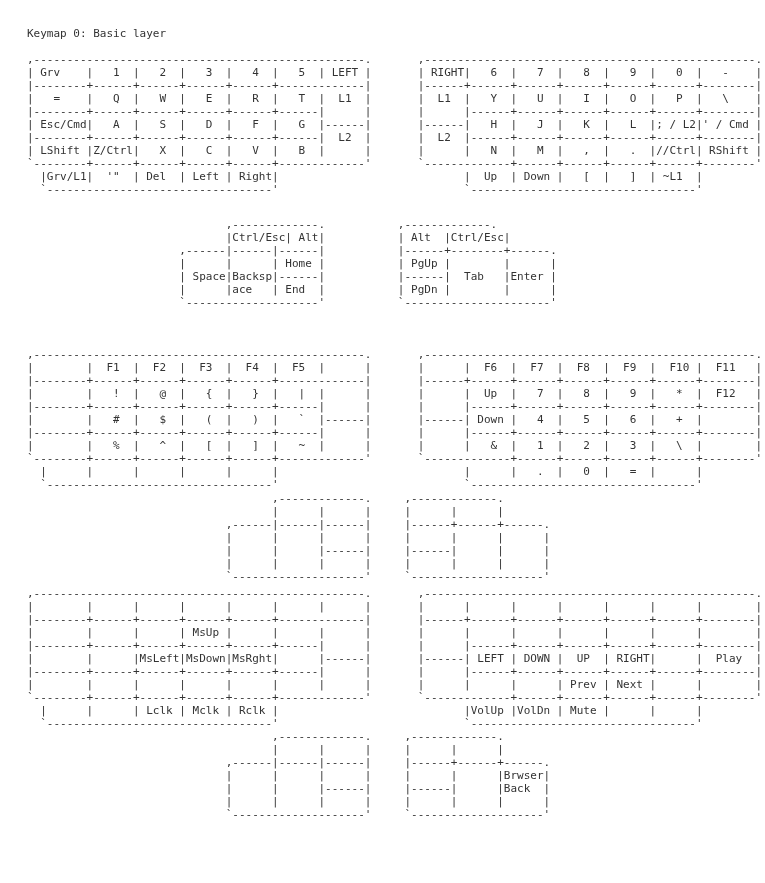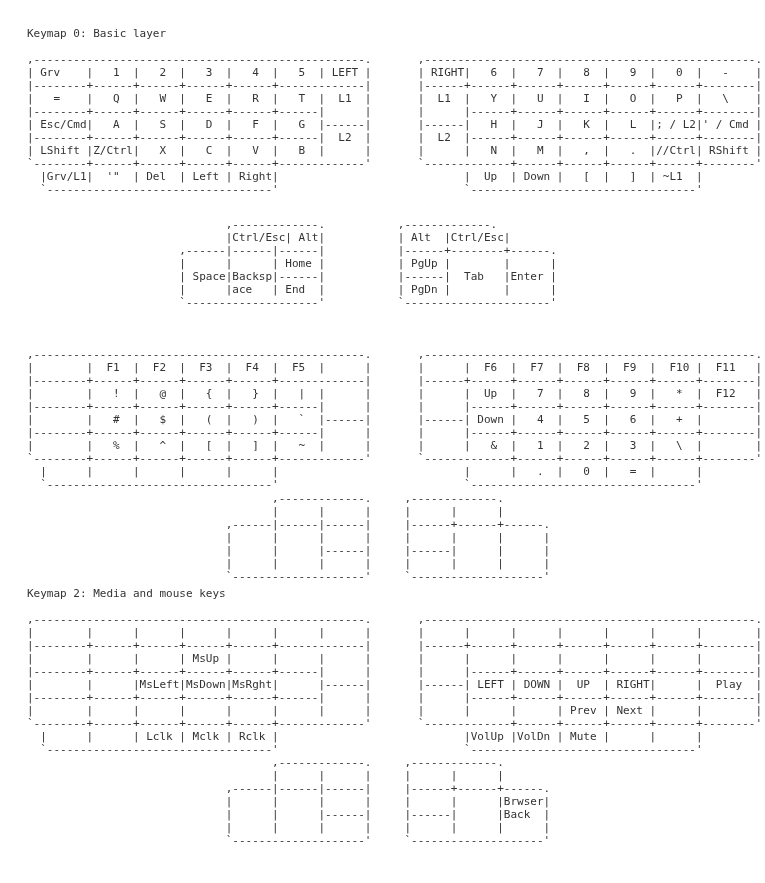--- a/index.html
+++ b/index.html
@@ -72,21 +72,20 @@
     <pre class="art thumb-art">                                     ,-------------.     ,-------------.
                                      |      |      |     |      |      |
                               ,------|------|------|     |------+------+------.
                               |      |      |      |     |      |      |      |
                               |      |      |------|     |------|      |      |
                               |      |      |      |     |      |      |      |
                               `--------------------'     `--------------------'</pre>
   </section>
 
   <section class="keymap-section s2">
-    <div class="km-title">Keymap 2: Media and mouse keys</div>
     <pre class="art main-art">,--------------------------------------------------.       ,--------------------------------------------------.
 |        |      |      |      |      |      |      |       |      |      |      |      |      |      |        |
 |--------+------+------+------+------+-------------|       |------+------+------+------+------+------+--------|
 |        |      |      | MsUp |      |      |      |       |      |      |      |      |      |      |        |
 |--------+------+------+------+------+------|      |       |      |------+------+------+------+------+--------|
 |        |      |MsLeft|MsDown|MsRght|      |------|       |------| LEFT | DOWN |  UP  | RIGHT|      |  Play  |
 |--------+------+------+------+------+------|      |       |      |------+------+------+------+------+--------|
 |        |      |      |      |      |      |      |       |      |      |      | Prev | Next |      |        |
 `--------+------+------+------+------+-------------'       `-------------+------+------+------+------+--------'
   |      |      | Lclk | Mclk | Rclk |                            |VolUp |VolDn | Mute |      |      |

